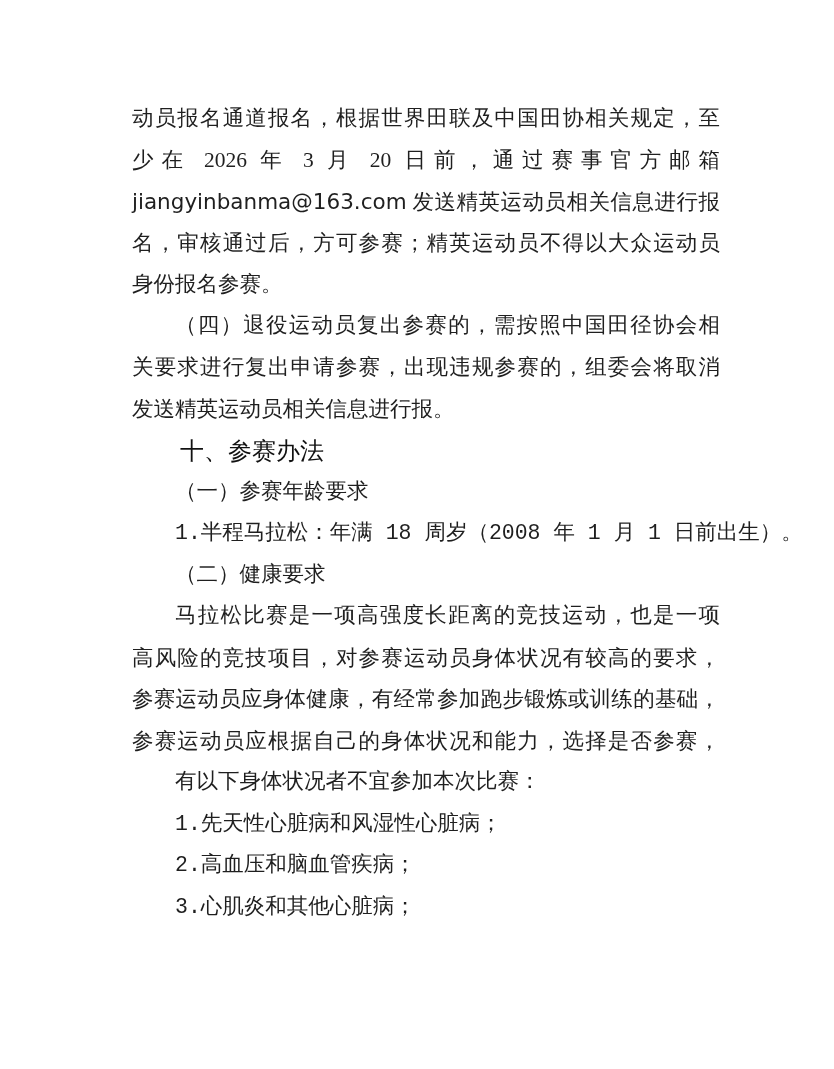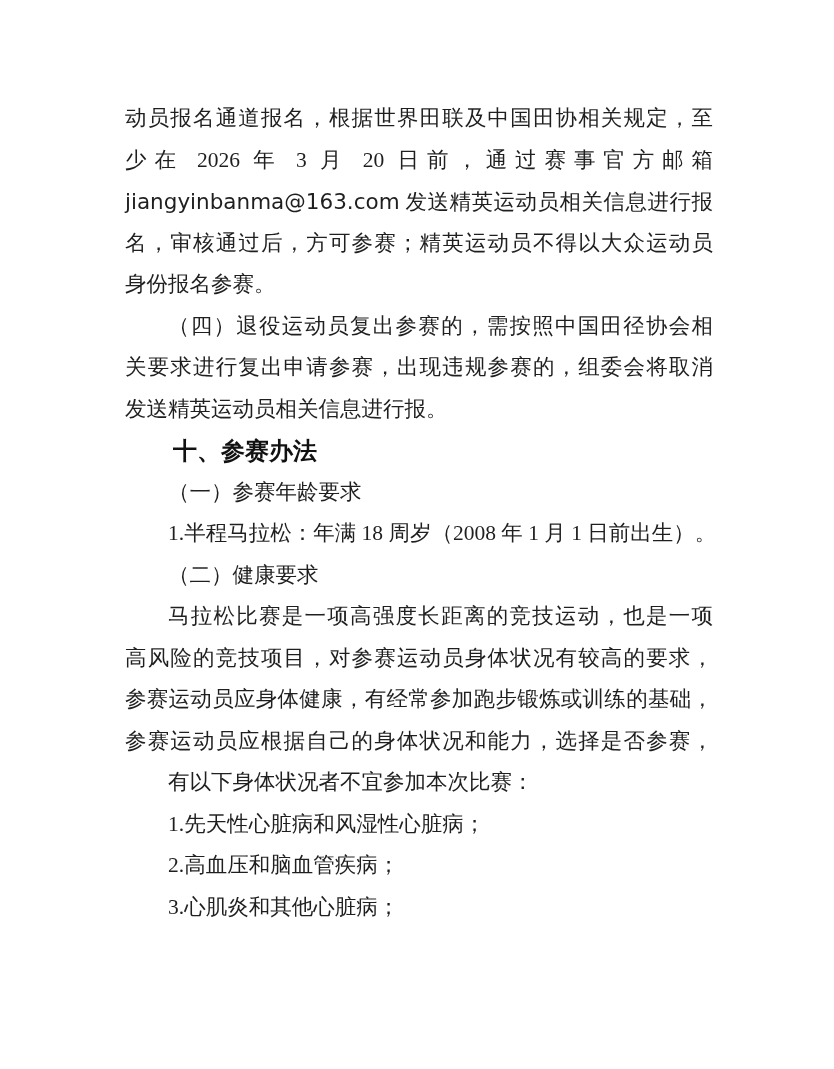--- a/index.html
+++ b/index.html
@@ -7,40 +7,40 @@
     position: relative;
     width: 834px;
     height: 1069px;
     background: #ffffff;
     overflow: hidden;
     font-family: "Liberation Serif", serif;
     color: #1f1f1f;
   }
   .content {
     position: absolute;
-    left: 125px;
+    left: 132px;
     top: 98px;
     width: 588px;
     font-size: 21.5px;
     line-height: 41.5px;
   }
   .line {
     height: 41.5px;
     white-space: nowrap;
   }
   .line.j {
     white-space: normal;
     text-align: justify;
     text-align-last: justify;
     text-justify: inter-character;
   }
-  .ind { text-indent: 2em; }
+  .ind { text-indent: 2em; font-family: Liberation Mono, monospace; }
   .heading {
     font-family: "Liberation Sans", sans-serif;
-    font-weight: bold;
+    font-weight: normal;
     font-size: 24px;
     color: #111111;
   }
   .email { font-family: "DejaVu Sans", sans-serif; margin-top: 12px; }
 </style>
 </head>
 <body>
 
 <div class="page">
   <div class="content">

